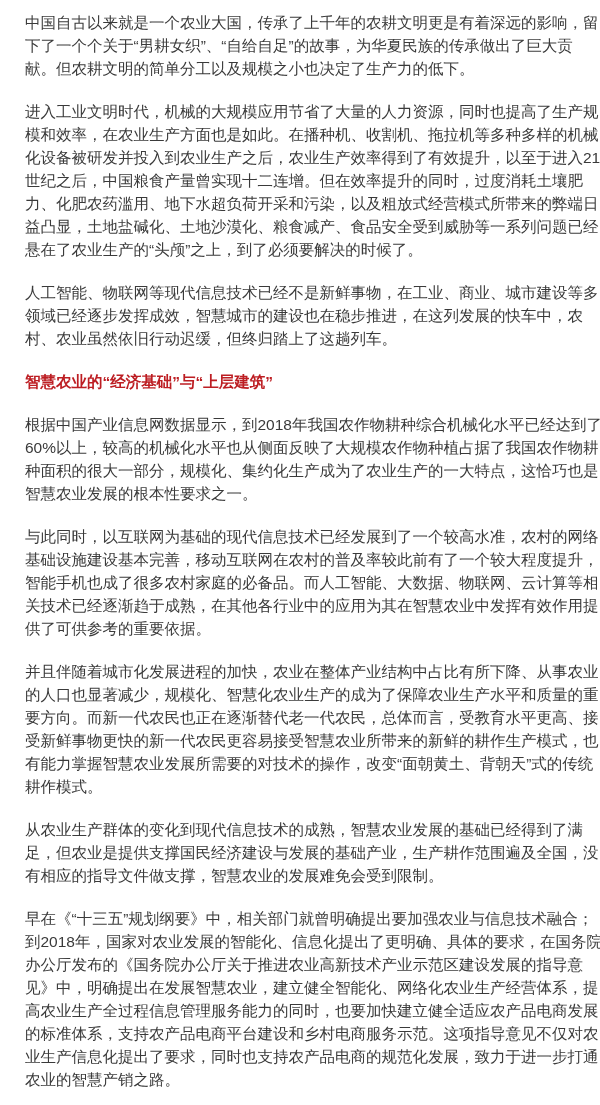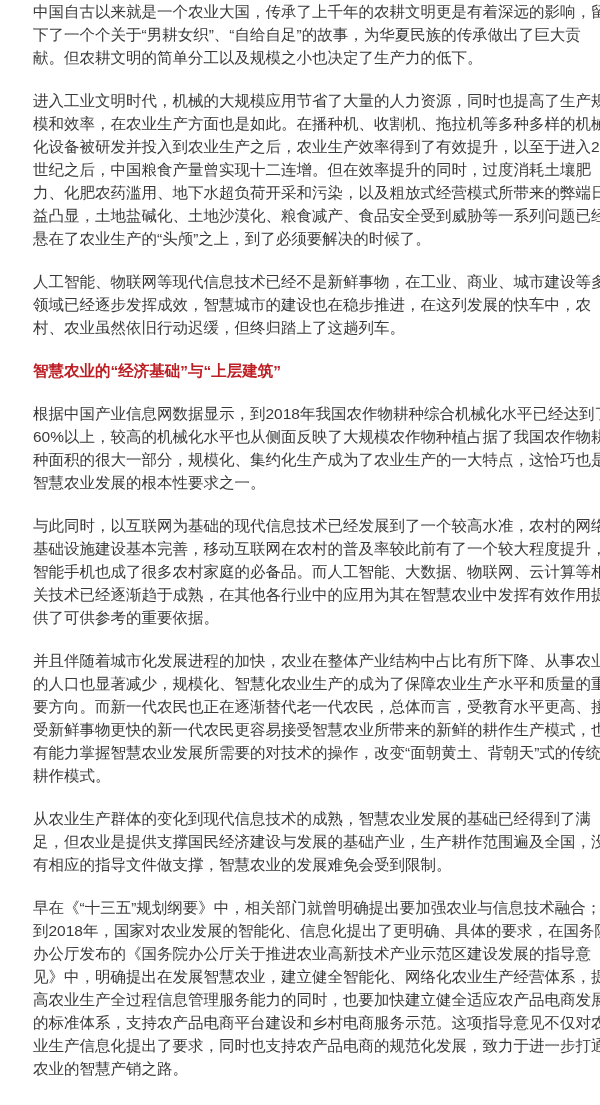--- a/index.html
+++ b/index.html
@@ -5,22 +5,21 @@
   html, body { margin: 0; padding: 0; }
   .page {
     position: relative;
     width: 600px;
     height: 1105px;
     overflow: hidden;
     background: var(--bg, #ffffff);
     font-family: "Liberation Sans", sans-serif;
   }
   .article {
-    padding: 0 0 0 25px;
-    margin-left: 8px;
+    padding: 11px 0 0 25px;
   }
   .para {
     width: 578px;
     margin: 0 0 20px 0;
     font-size: 15.5px;
     line-height: 23px;
     color: var(--text, #3a3a3a);
     text-align: left;
     overflow-wrap: break-word;
     word-break: break-all;

